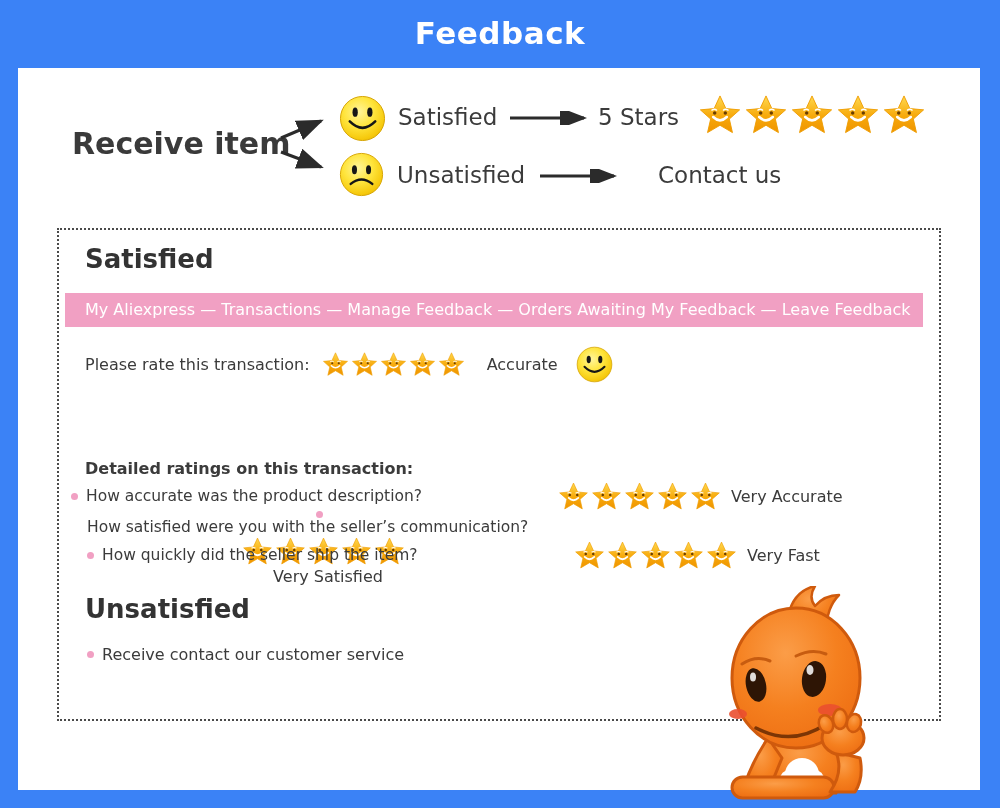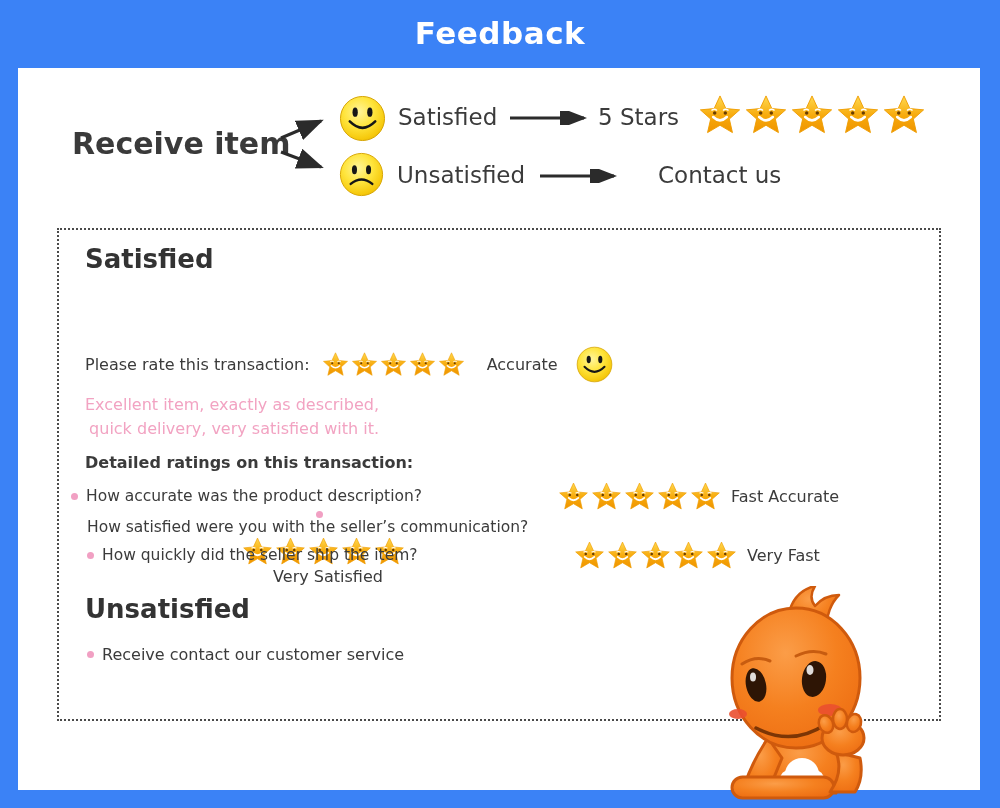--- a/index.html
+++ b/index.html
@@ -162,20 +162,21 @@
   <svg class="abs" style="left:540px;top:169px;" width="86" height="14" viewBox="0 0 86 14">
     <line x1="0" y1="7" x2="74" y2="7" stroke="#2b2b2b" stroke-width="3" marker-end="url(#ah)"></line>
   </svg>
 
   <div class="abs flow-label" style="left:658px;top:162px;">Contact us</div>
 
   <div class="panel">
 
     <div class="sec-heading" style="top:14px;">Satisfied</div>
 
+    <div class="crumb-bar">My Aliexpress — Transactions — Manage Feedback — Orders Awaiting My Feedback — Leave Feedback</div>
 
     <div class="row" style="left:26px;top:115px;height:38px;">
       <span class="t16">Please rate this transaction:</span>
       <span class="stars" style="margin-left:12px;">
           <svg width="27" height="27" viewBox="0 0 24 24">
             <defs>
               <linearGradient id="sg" x1="0" y1="0" x2="0" y2="1">
                 <stop offset="0%" stop-color="#ffd94f"></stop>
                 <stop offset="55%" stop-color="#f7a90b"></stop>
                 <stop offset="100%" stop-color="#ef9400"></stop>
@@ -252,27 +253,23 @@
       <span class="t16" style="margin-left:22px;">Accurate</span>
       <svg style="margin-left:18px;" width="37" height="37" viewBox="0 0 48 48">
         <circle cx="24" cy="24" r="22.5" fill="url(#smg)" stroke="#d5a300" stroke-width="1"></circle>
         <ellipse cx="16.5" cy="17.5" rx="2.7" ry="4.8" fill="#161616"></ellipse>
         <ellipse cx="31.5" cy="17.5" rx="2.7" ry="4.8" fill="#161616"></ellipse>
         <path d="M11 27 Q24 40 37 27" stroke="#161616" stroke-width="2.6" fill="none" stroke-linecap="round"></path>
       </svg>
     </div>
 
     <div class="row" style="left:26px;top:163px;align-items:flex-start;">
-      <span class="pink-text">
-        <span style="display:block;">Excellent item, exactly as described,</span>
-        <span style="display:block;">quick delivery, very satisfied with it.</span>
-      </span>
     </div>
 
-    <div class="abs t16 bold" style="left:26px;top:223px;">Detailed ratings on this transaction:</div>
+    <div class="abs t16 bold" style="left:26px;top:229px;">Detailed ratings on this transaction:</div>
 
     <div class="row" style="left:12px;top:251px;height:30px;">
       <span class="bullet"></span>
       <span class="t15 q">How accurate was the product description?</span>
       <span class="stars">
           <svg width="31" height="31" viewBox="0 0 24 24">
             <defs>
               <linearGradient id="sg" x1="0" y1="0" x2="0" y2="1">
                 <stop offset="0%" stop-color="#ffd94f"></stop>
                 <stop offset="55%" stop-color="#f7a90b"></stop>
@@ -340,21 +337,21 @@
               </linearGradient>
             </defs>
             <path d="M12 1.6 L15.2 8.5 L22.7 9.2 L17.1 14.2 L18.8 21.6 L12 17.6 L5.2 21.6 L6.9 14.2 L1.3 9.2 L8.8 8.5 Z" fill="url(#sg)" stroke="#ef9d00" stroke-width="0.5" stroke-linejoin="round"></path>
             <path d="M7.6 9.3 Q8.9 8.4 10.1 9.3" stroke="#ffffff" stroke-width="0.8" fill="none" stroke-linecap="round"></path>
             <path d="M13.9 9.3 Q15.1 8.4 16.4 9.3" stroke="#ffffff" stroke-width="0.8" fill="none" stroke-linecap="round"></path>
             <circle cx="9.1" cy="10.9" r="0.95" fill="#6b3e00"></circle>
             <circle cx="14.9" cy="10.9" r="0.95" fill="#6b3e00"></circle>
             <path d="M8.3 13.1 Q12 16.7 15.7 13.1" stroke="#ffffff" stroke-width="1.4" fill="none" stroke-linecap="round"></path>
           </svg>
         </span>
-      <span class="t16 answer">Fast Accurate</span>
+      <span class="t16 answer">Very Accurate</span>
     </div>
 
     <div class="row" style="left:28px;top:281px;height:30px;flex-direction:column;">
       <span class="bullet"></span>
       <span class="t15 q">How satisfied were you with the seller’s communication?</span>
       <span class="stars">
           <svg width="31" height="31" viewBox="0 0 24 24">
             <defs>
               <linearGradient id="sg" x1="0" y1="0" x2="0" y2="1">
                 <stop offset="0%" stop-color="#ffd94f"></stop>

